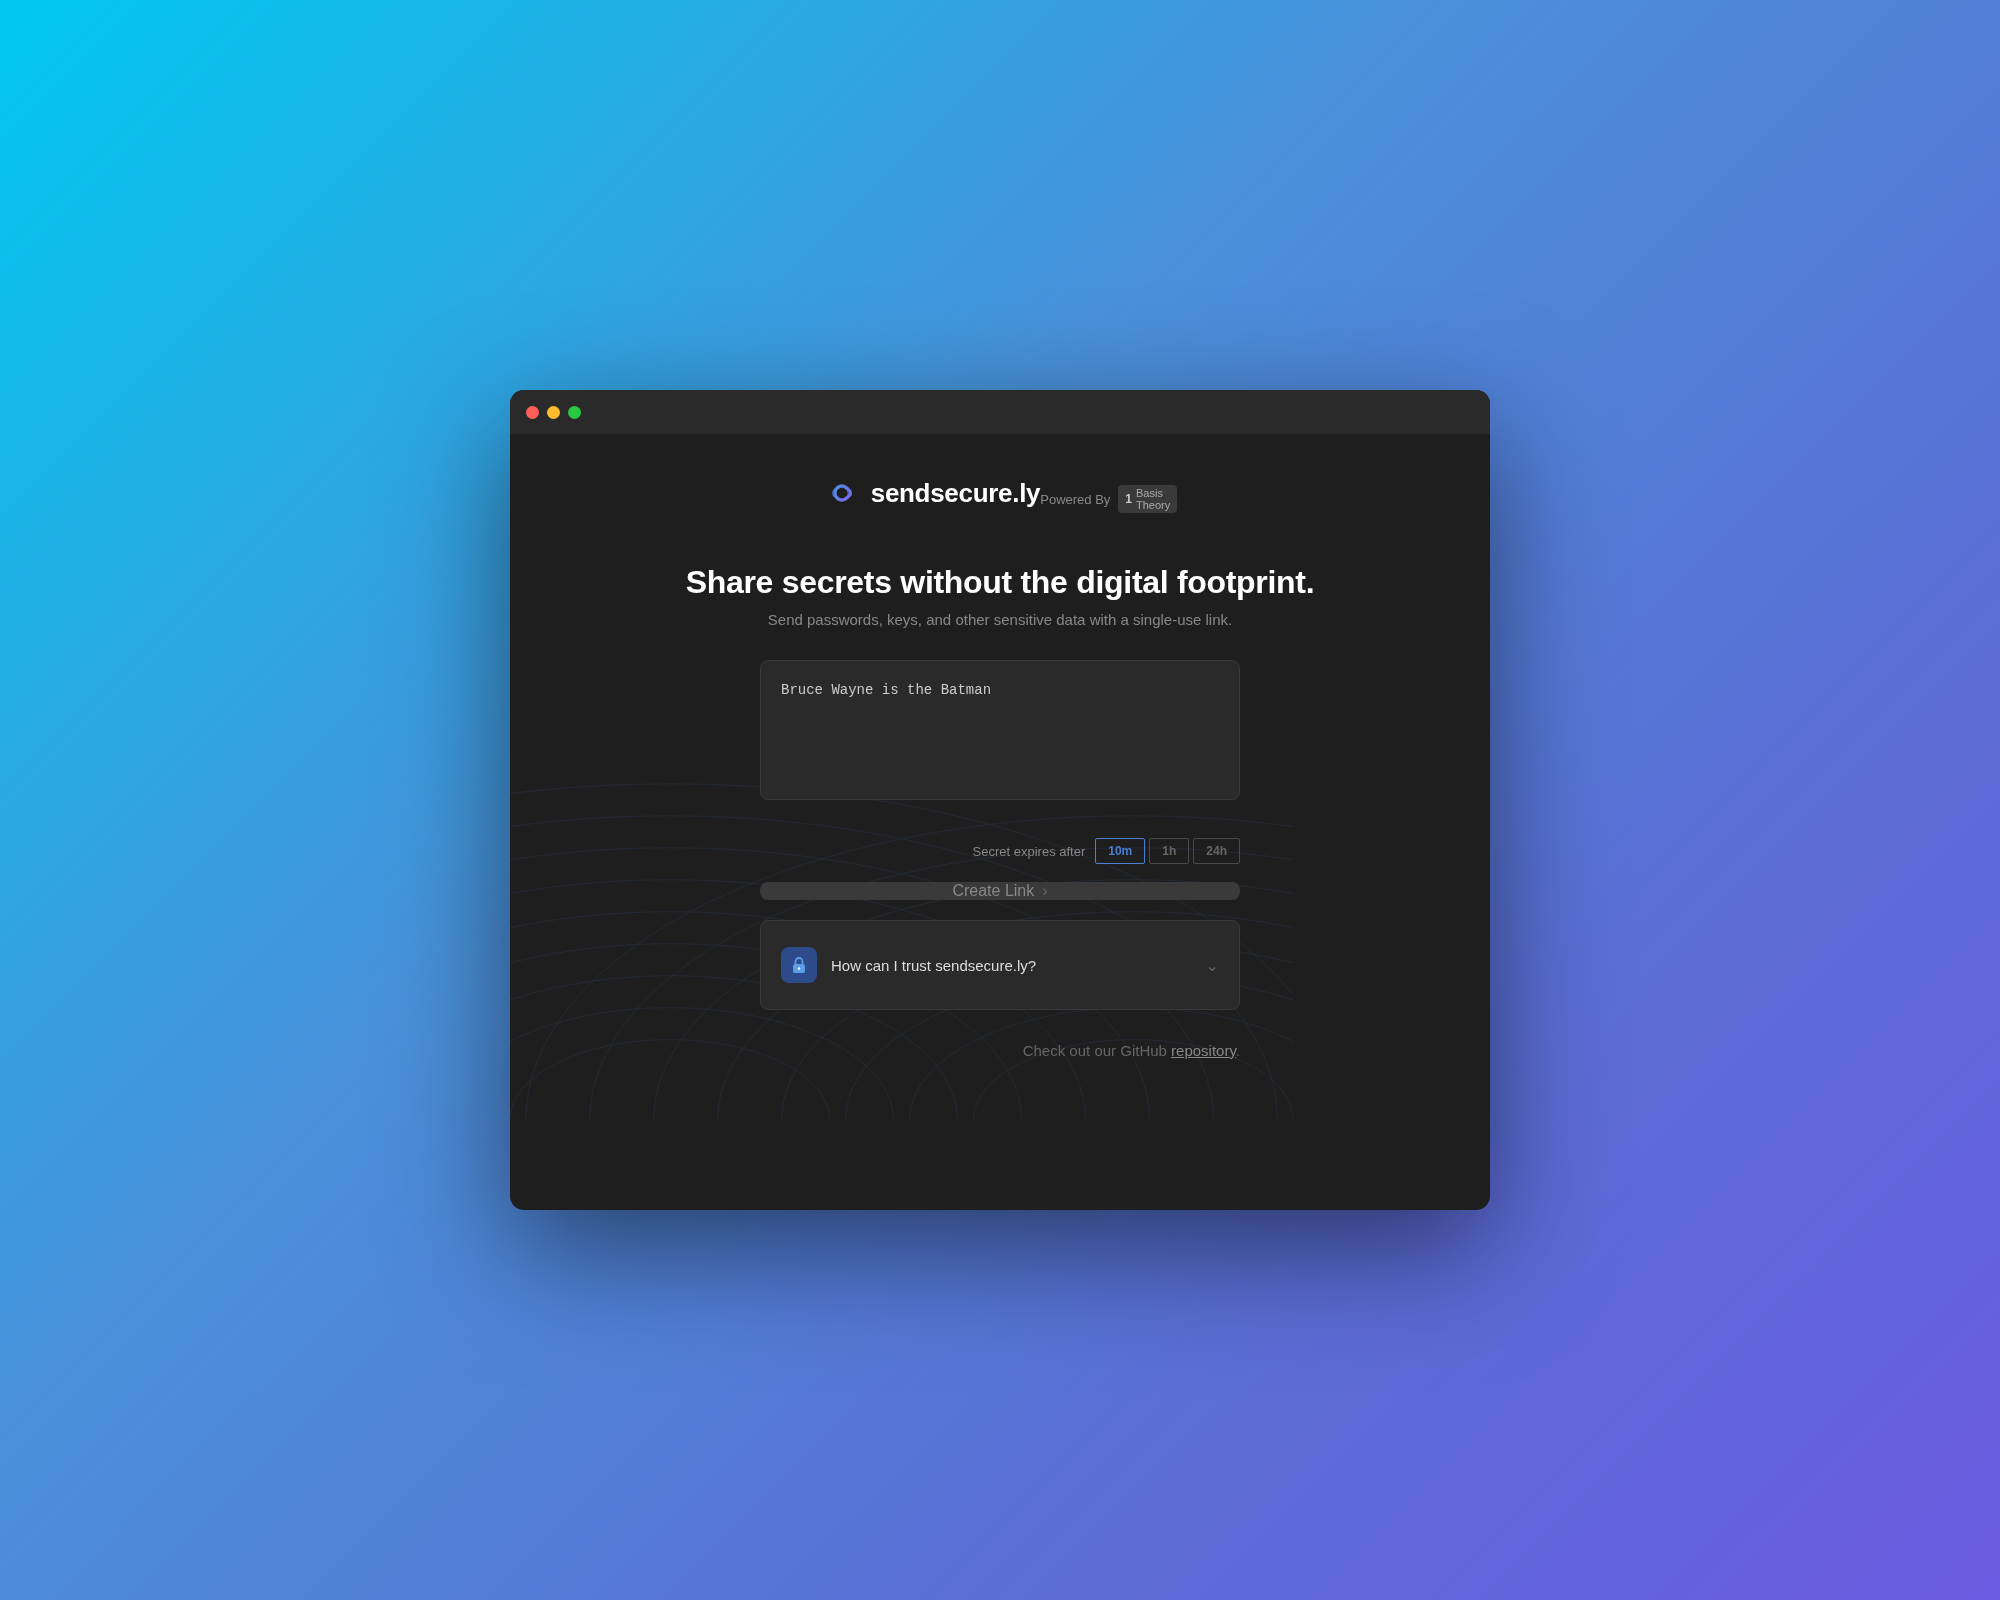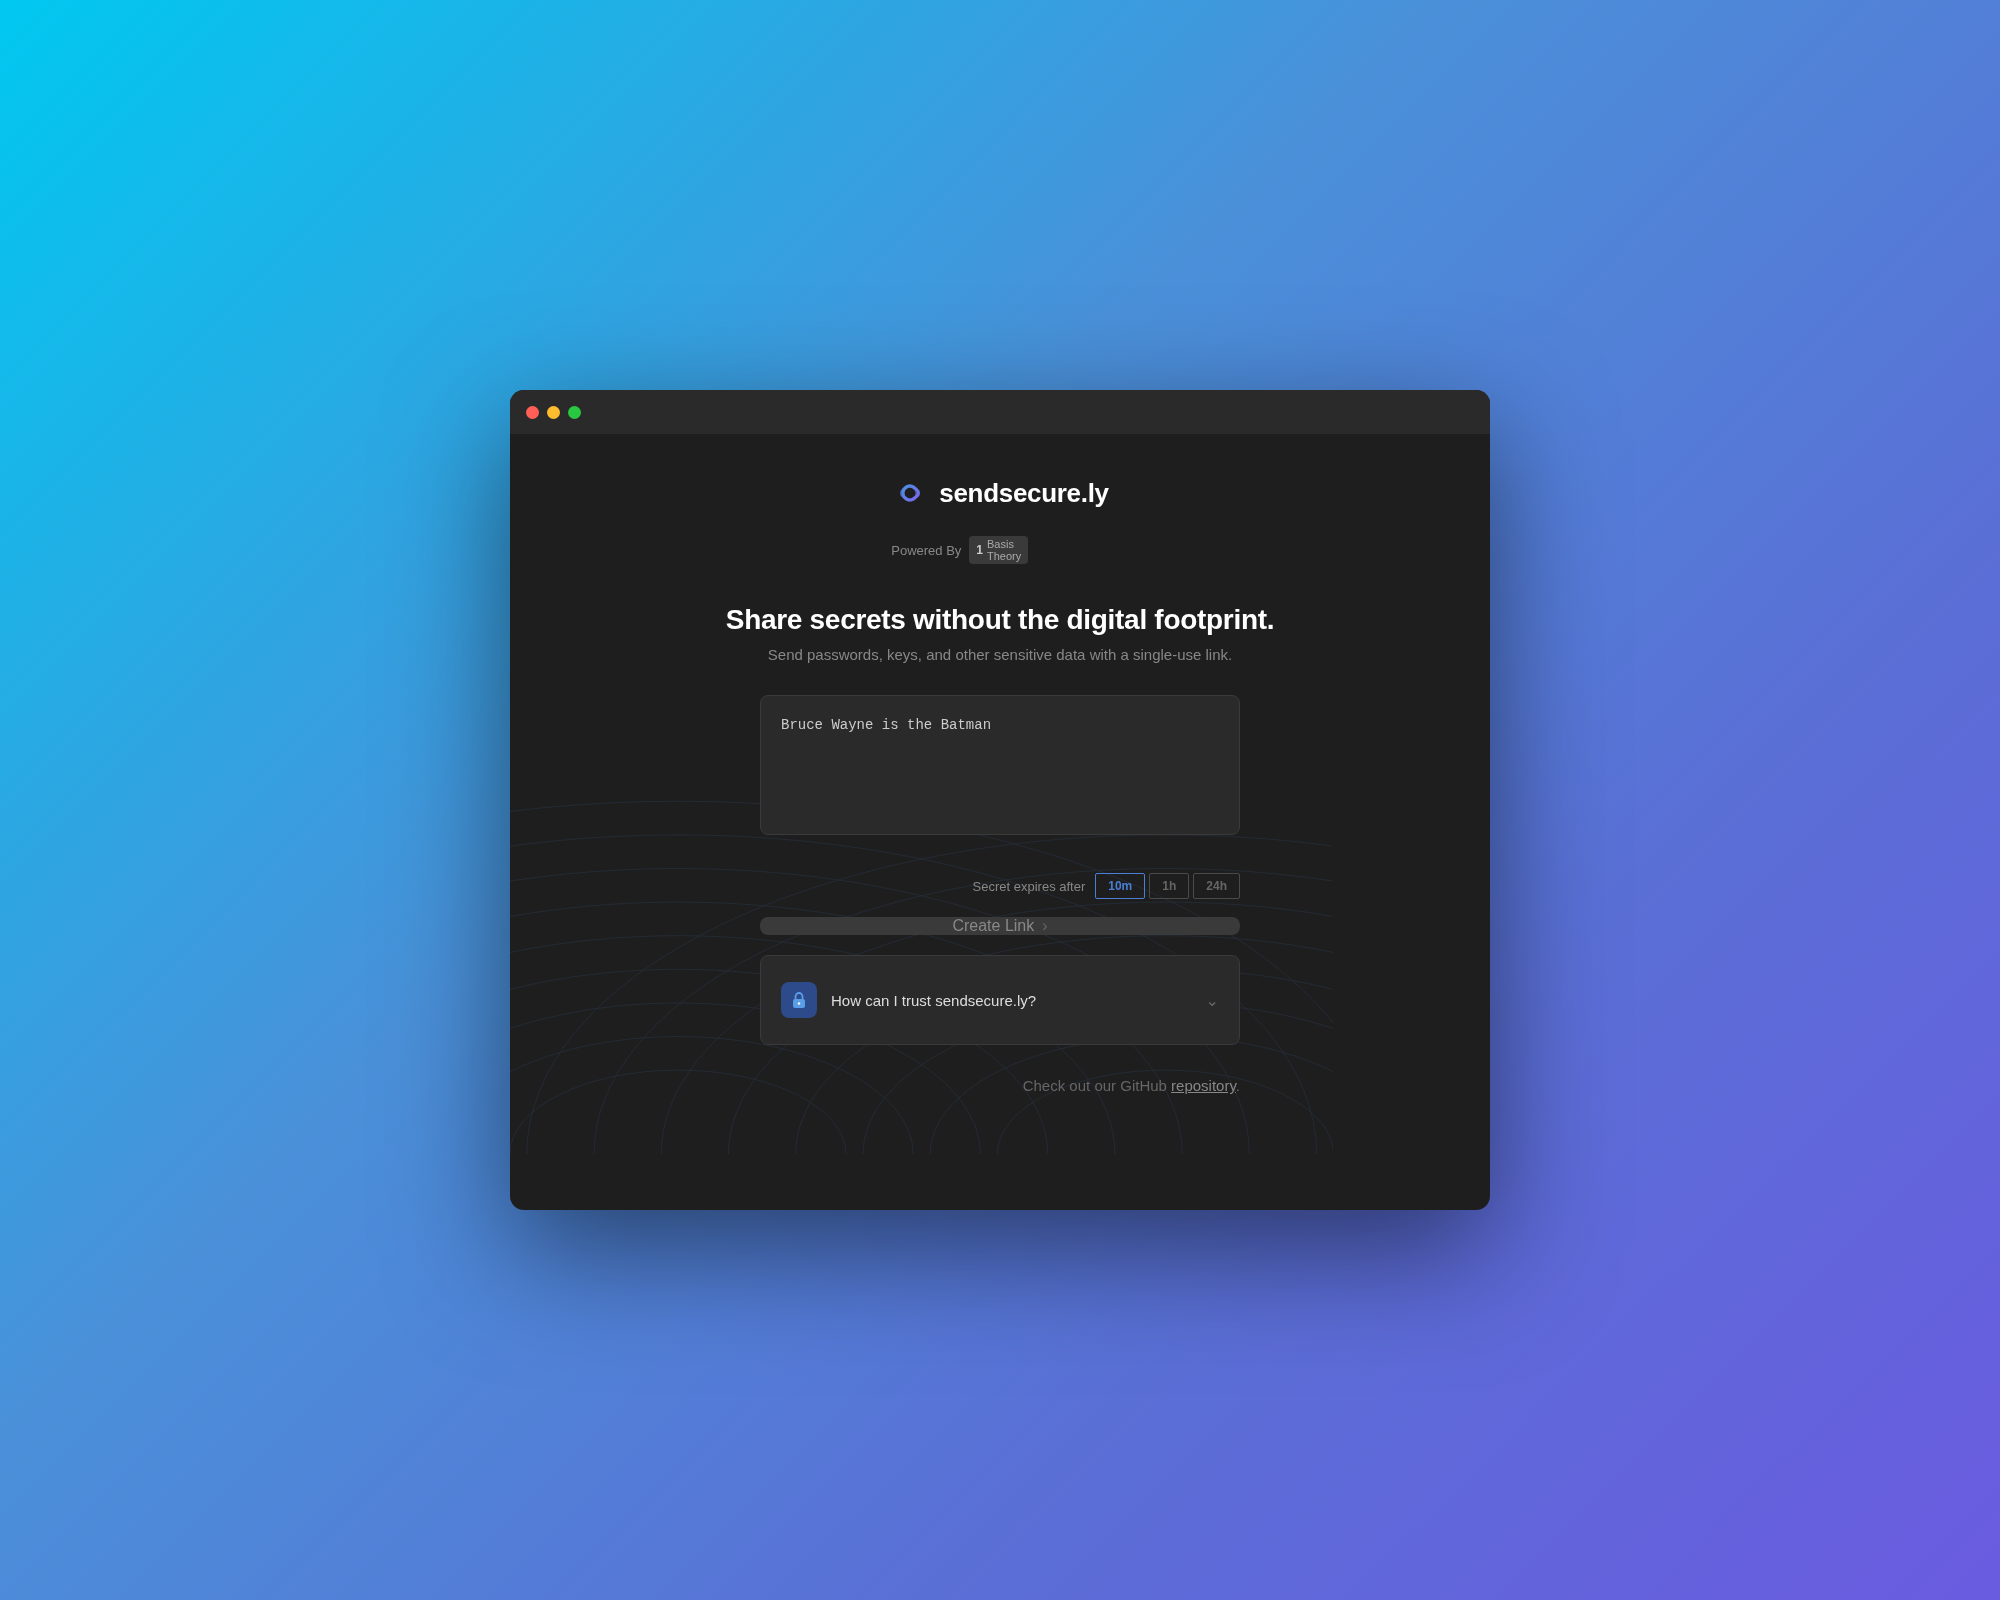--- a/index.html
+++ b/index.html
@@ -62,25 +62,25 @@
       bottom: 0;
       left: 0;
       right: 0;
       height: 70%;
       opacity: 0.15;
       pointer-events: none;
     }
 
     .logo-section {
       display: flex;
-      flex-direction: column;
+      flex-direction: row;
+      align-items: center;
       margin-bottom: 40px;
       position: relative;
       z-index: 1;
-      gap: 12px;
     }
 
     .logo-row {
       display: flex;
       align-items: center;
       gap: 10px;
       margin-bottom: 12px;
     }
 
     .logo-icon {
@@ -121,21 +121,21 @@
     }
 
     .hero-section {
       text-align: center;
       margin-bottom: 32px;
       position: relative;
       z-index: 1;
     }
 
     .hero-title {
-      font-size: 28px;
+      font-size: 32px;
       font-weight: 700;
       color: #ffffff;
       margin-bottom: 10px;
       letter-spacing: -0.3px;
     }
 
     .hero-subtitle {
       font-size: 15px;
       color: #888;
     }

